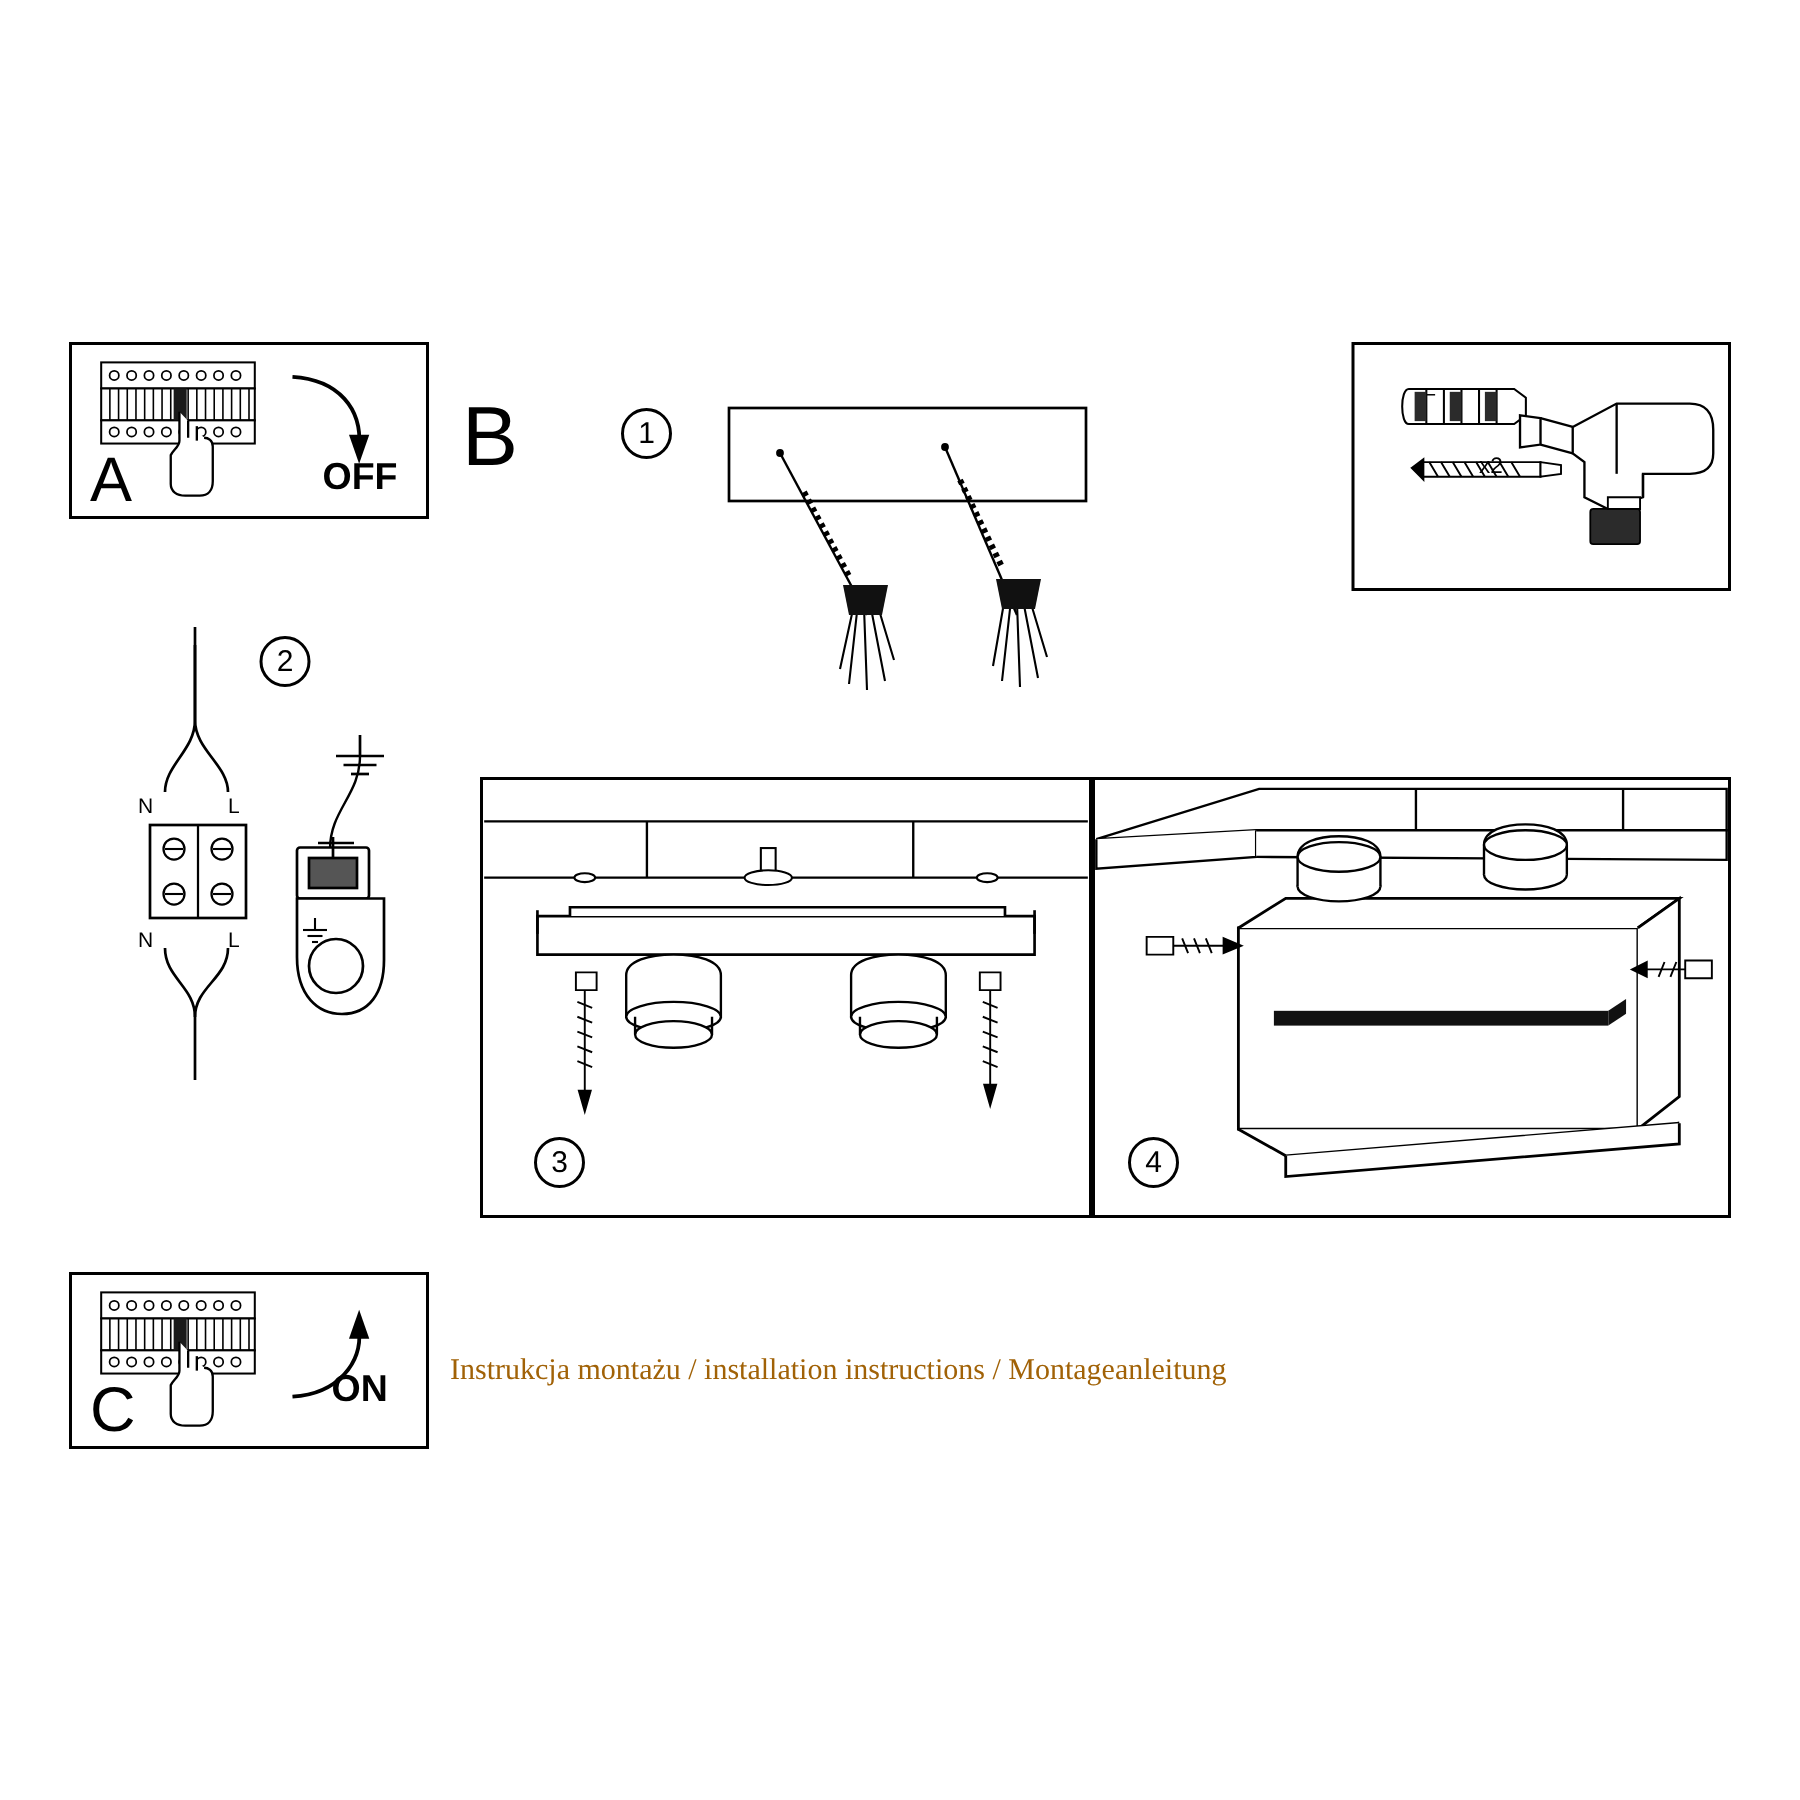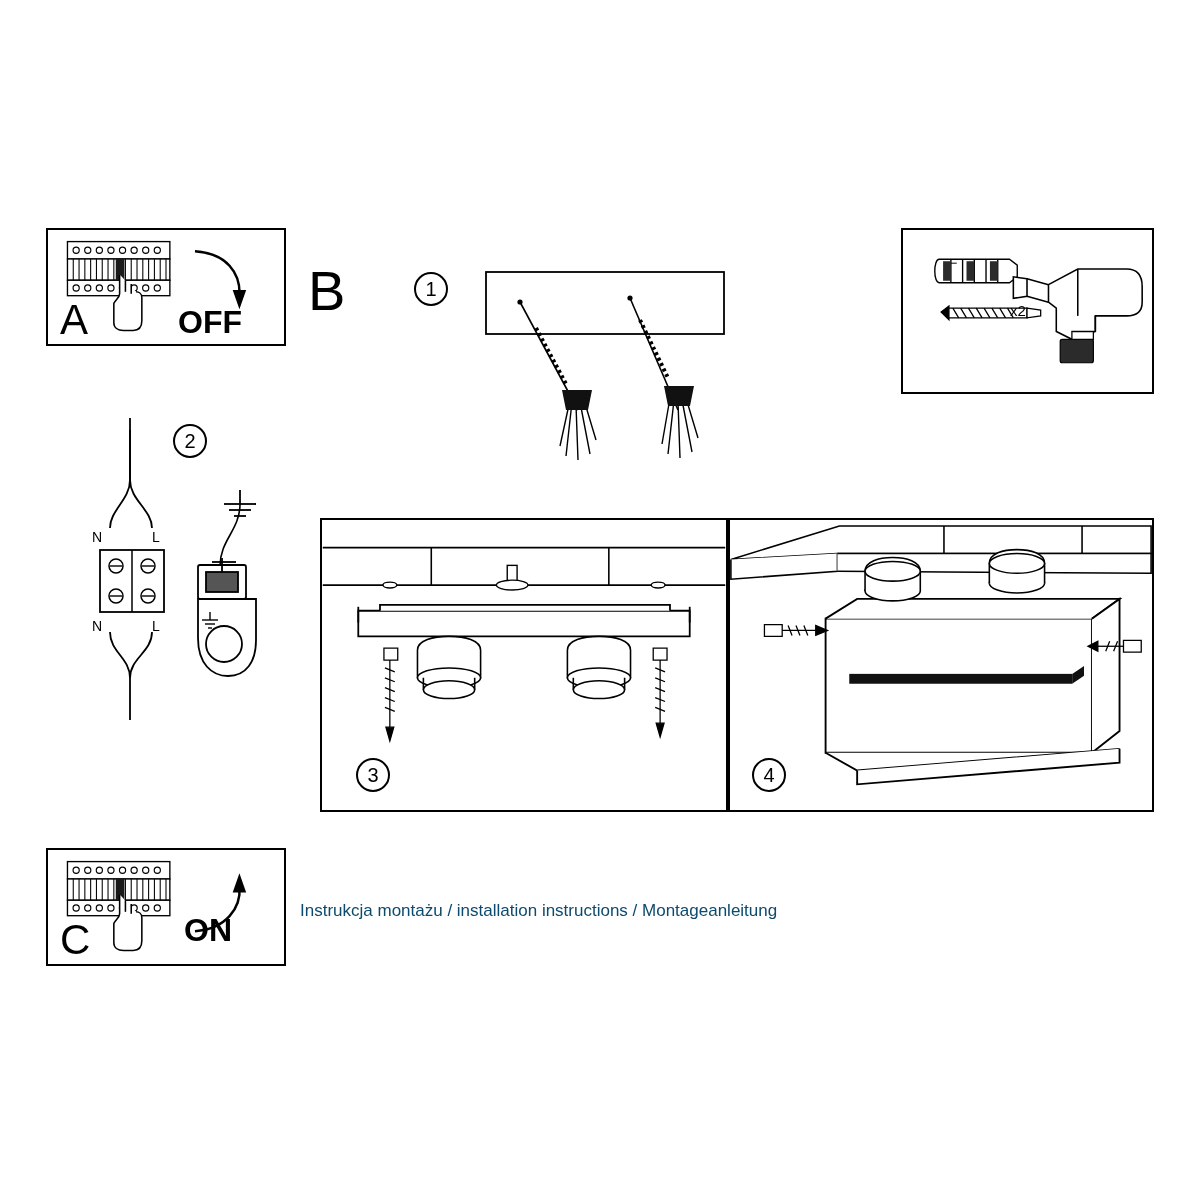--- a/index.html
+++ b/index.html
@@ -36,33 +36,34 @@
     position: absolute;
     font-family: "Liberation Sans", sans-serif;
     color: #000;
     white-space: nowrap;
   }
   .big-letter {
     font-size: 42px;
     font-weight: 400;
   }
   .bold-word {
-    font-size: 32px;
+    font-size: 25px;
     font-weight: bold;
+    margin-left: 37px;
   }
   .tiny {
     font-size: 13px;
-    margin-left: 24px;
   }
   .caption {
     position: absolute;
-    font-size: 17px;
+    font-size: 20px;
     line-height: 1.55;
-    color: #0c4a6e;
+    color: #a16207;
     white-space: nowrap;
+    font-family: Liberation Serif, serif;
   }
   .circnum {
     position: absolute;
     width: 34px;
     height: 34px;
     border: 2px solid #000;
     border-radius: 50%;
     box-sizing: border-box;
     font-size: 20px;
     display: flex;

